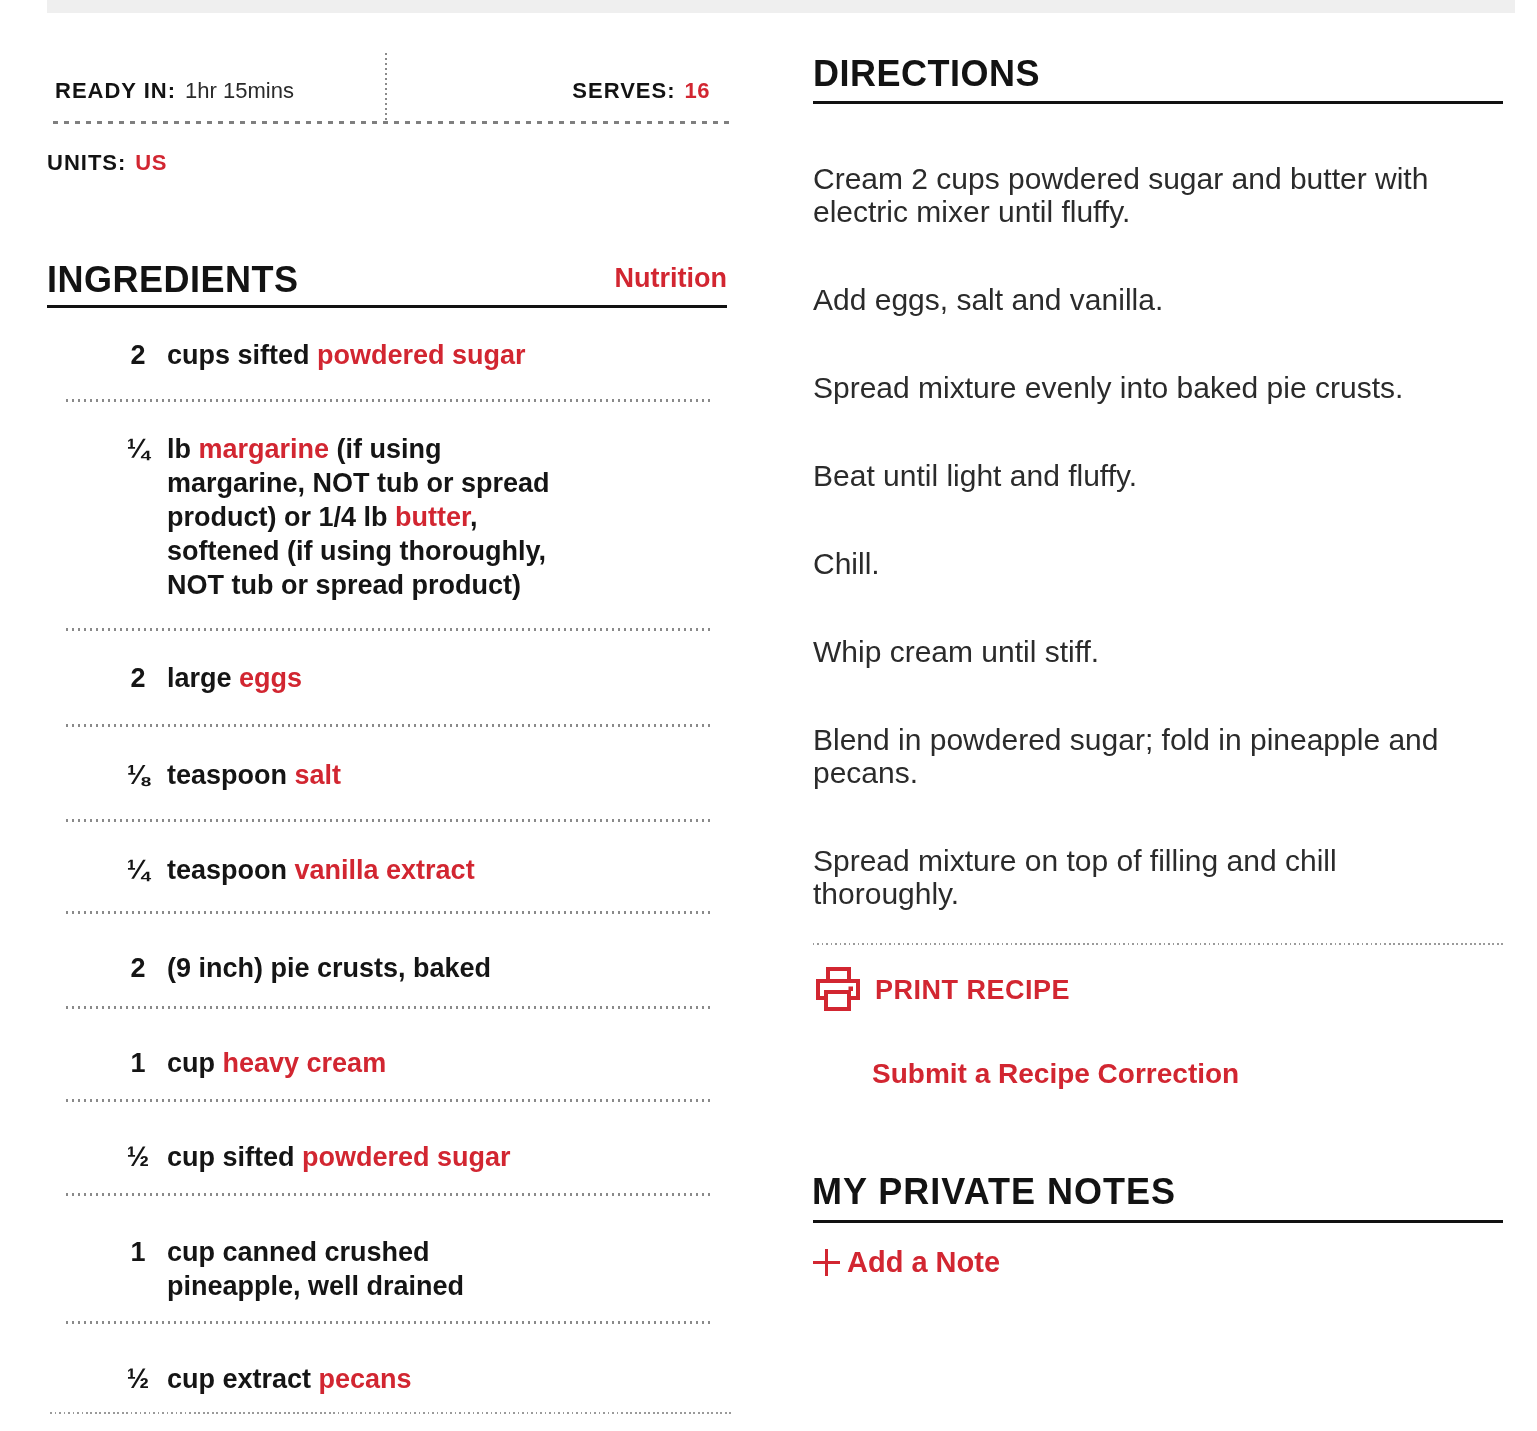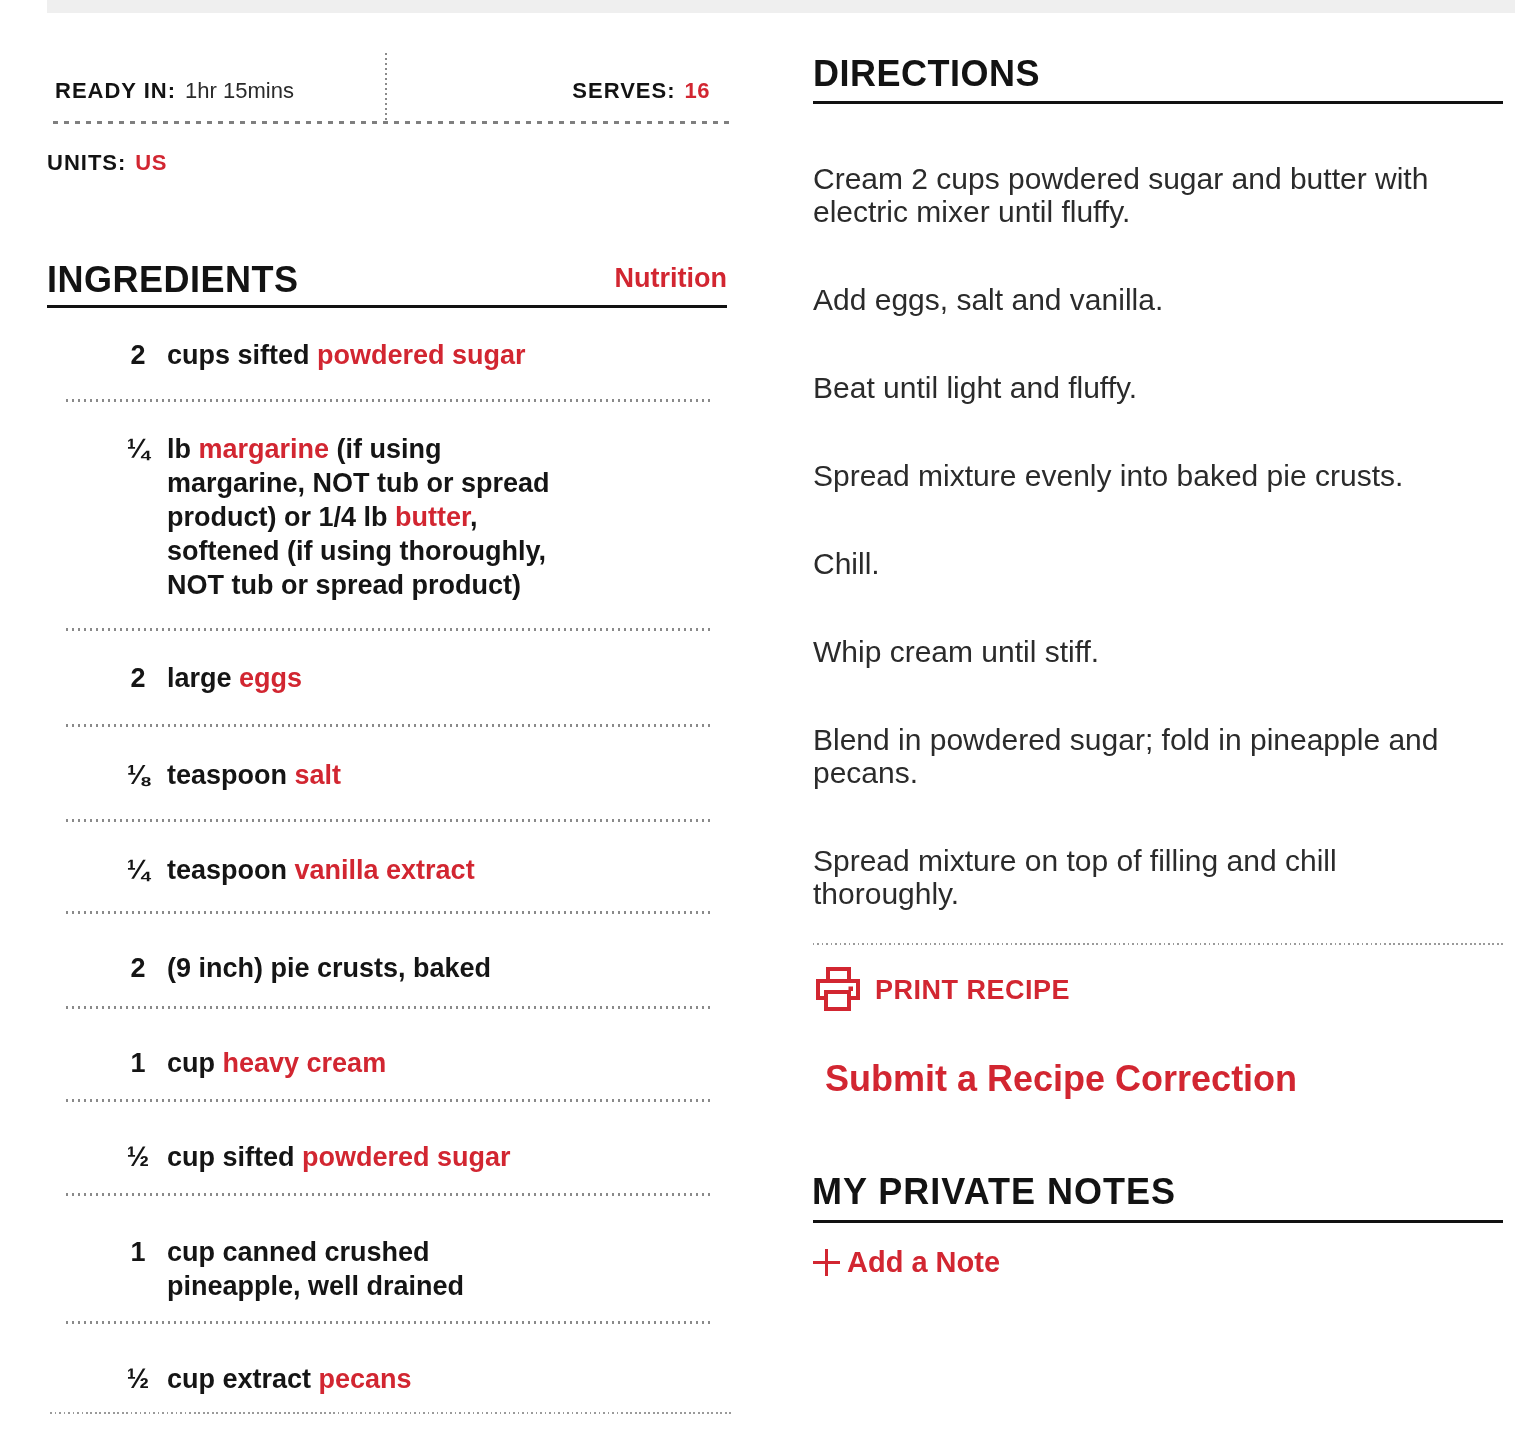--- a/index.html
+++ b/index.html
@@ -52,21 +52,21 @@
 
   .sep-fine{position:absolute;height:2px;
     background-image:repeating-linear-gradient(to right,#9a9a9a 0 1.5px,transparent 1.5px 4.5px);}
   .sep-print{left:813px;top:943px;width:690px;}
   .sep-bottom{left:50px;top:1412px;width:684px;}
 
   
   .print-btn{position:absolute;left:815px;top:966px;display:flex;align-items:center;gap:14px;
     color:var(--accent);cursor:pointer;}
   .print-label{font-size:27px;font-weight:700;letter-spacing:.5px;}
-  .correction{position:absolute;left:825px;top:1058px;font-size:36px;font-weight:700;
+  .correction{position:absolute;left:872px;top:1058px;font-size:28px;font-weight:700;
     cursor:pointer;text-decoration:none;}
   .add-note{position:absolute;left:813px;top:1246px;display:flex;align-items:center;gap:7px;
     cursor:pointer;text-decoration:none;}
   .add-note .label{font-size:29px;font-weight:700;}
   .plus-icon{position:relative;width:27px;height:27px;display:inline-block;}
   .plus-icon::before{content:"";position:absolute;left:0;top:12px;width:27px;height:3px;background:var(--accent);}
   .plus-icon::after{content:"";position:absolute;left:12px;top:0;width:3px;height:27px;background:var(--accent);}
 </style>
 </head>
 <body>
@@ -143,22 +143,22 @@
       <div class="sep-dotted" style="top: 1099px;"></div>
       <div class="sep-dotted" style="top: 1193px;"></div>
       <div class="sep-dotted" style="top: 1321px;"></div>
     </div>
 
   <h2 class="sec-title dir-title">DIRECTIONS</h2>
   <div class="rule rule-dir"></div>
   <div id="direction-steps">
       <p>Cream 2 cups powdered sugar and butter with electric mixer until fluffy.</p>
       <p>Add eggs, salt and vanilla.</p>
+      <p>Spread mixture evenly into baked pie crusts.</p>
       <p>Beat until light and fluffy.</p>
-      <p>Spread mixture evenly into baked pie crusts.</p>
       <p>Chill.</p>
       <p>Whip cream until stiff.</p>
       <p>Blend in powdered sugar; fold in pineapple and pecans.</p>
       <p>Spread mixture on top of filling and chill thoroughly.</p>
     </div>
 
   <div class="sep-fine sep-print"></div>
 
   <div class="print-btn">
     <svg width="46" height="48" viewBox="0 0 46 48">

